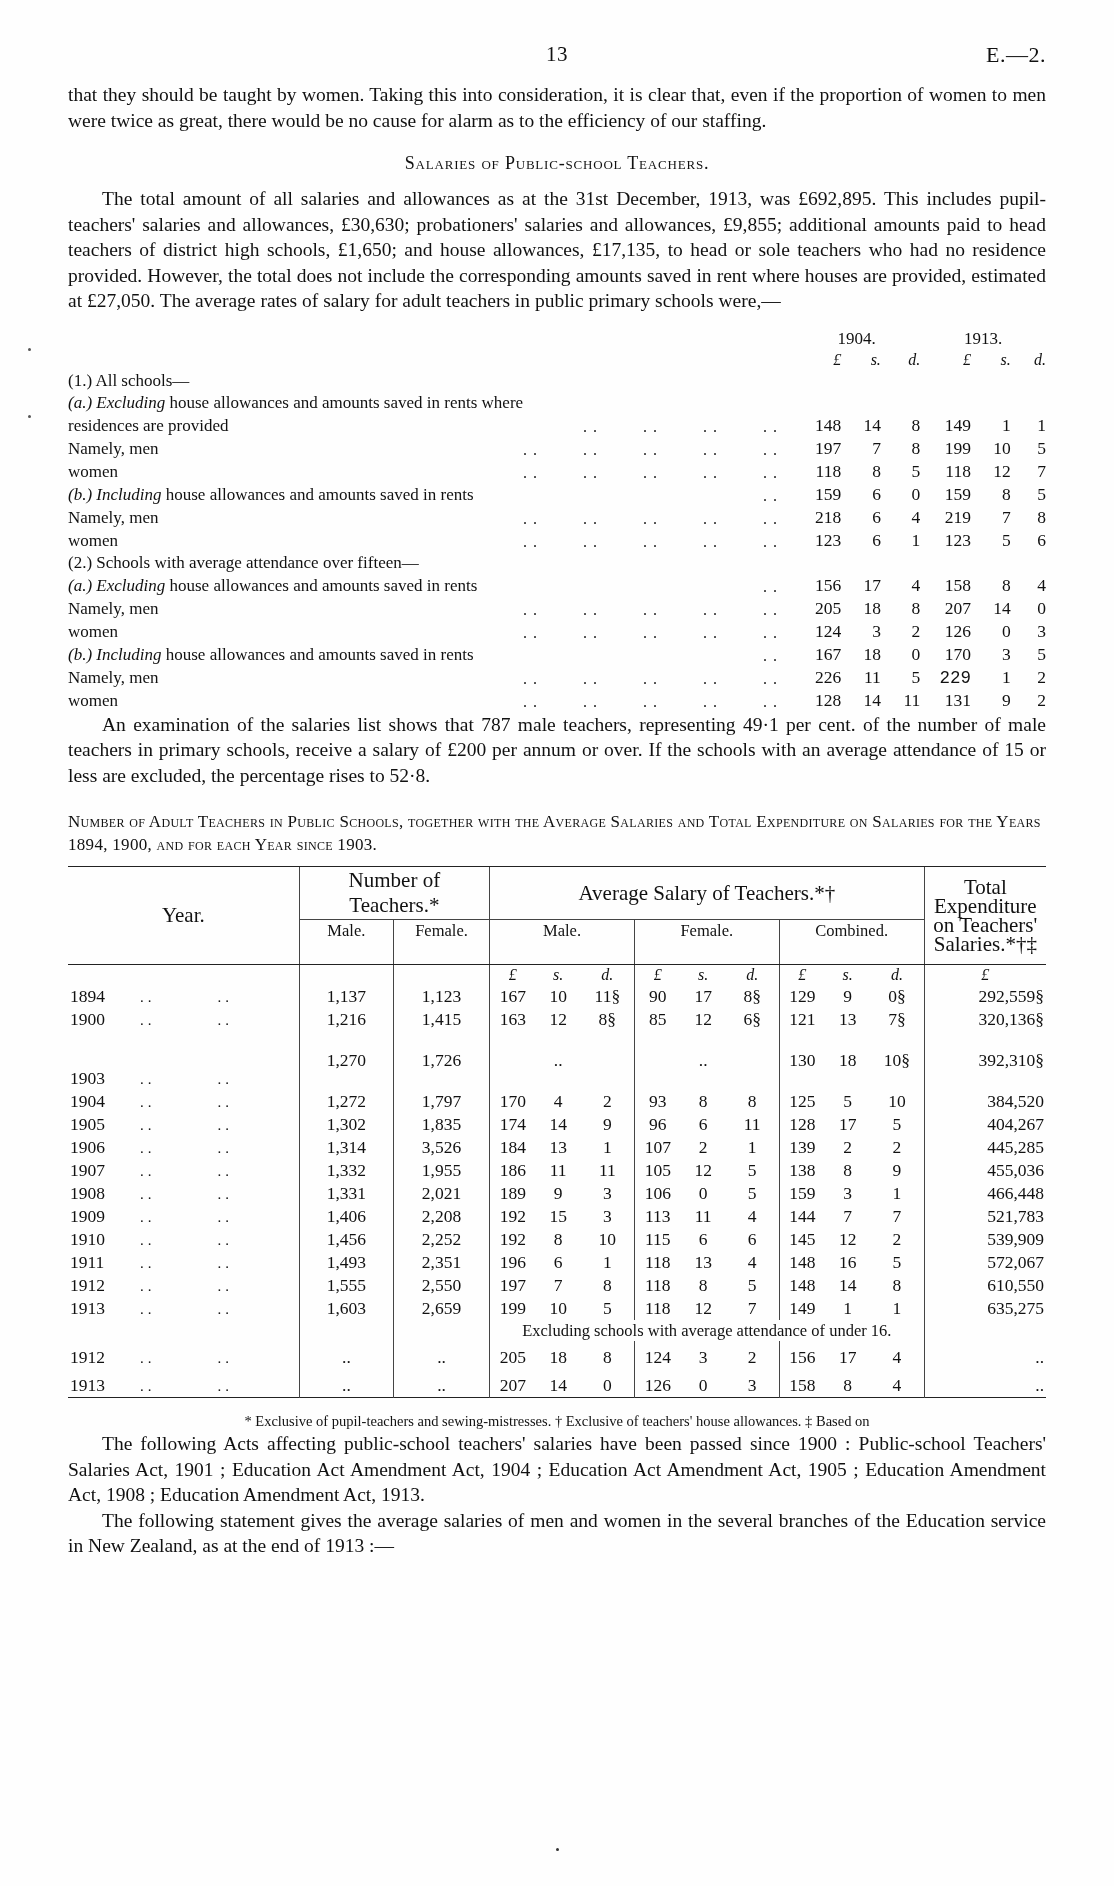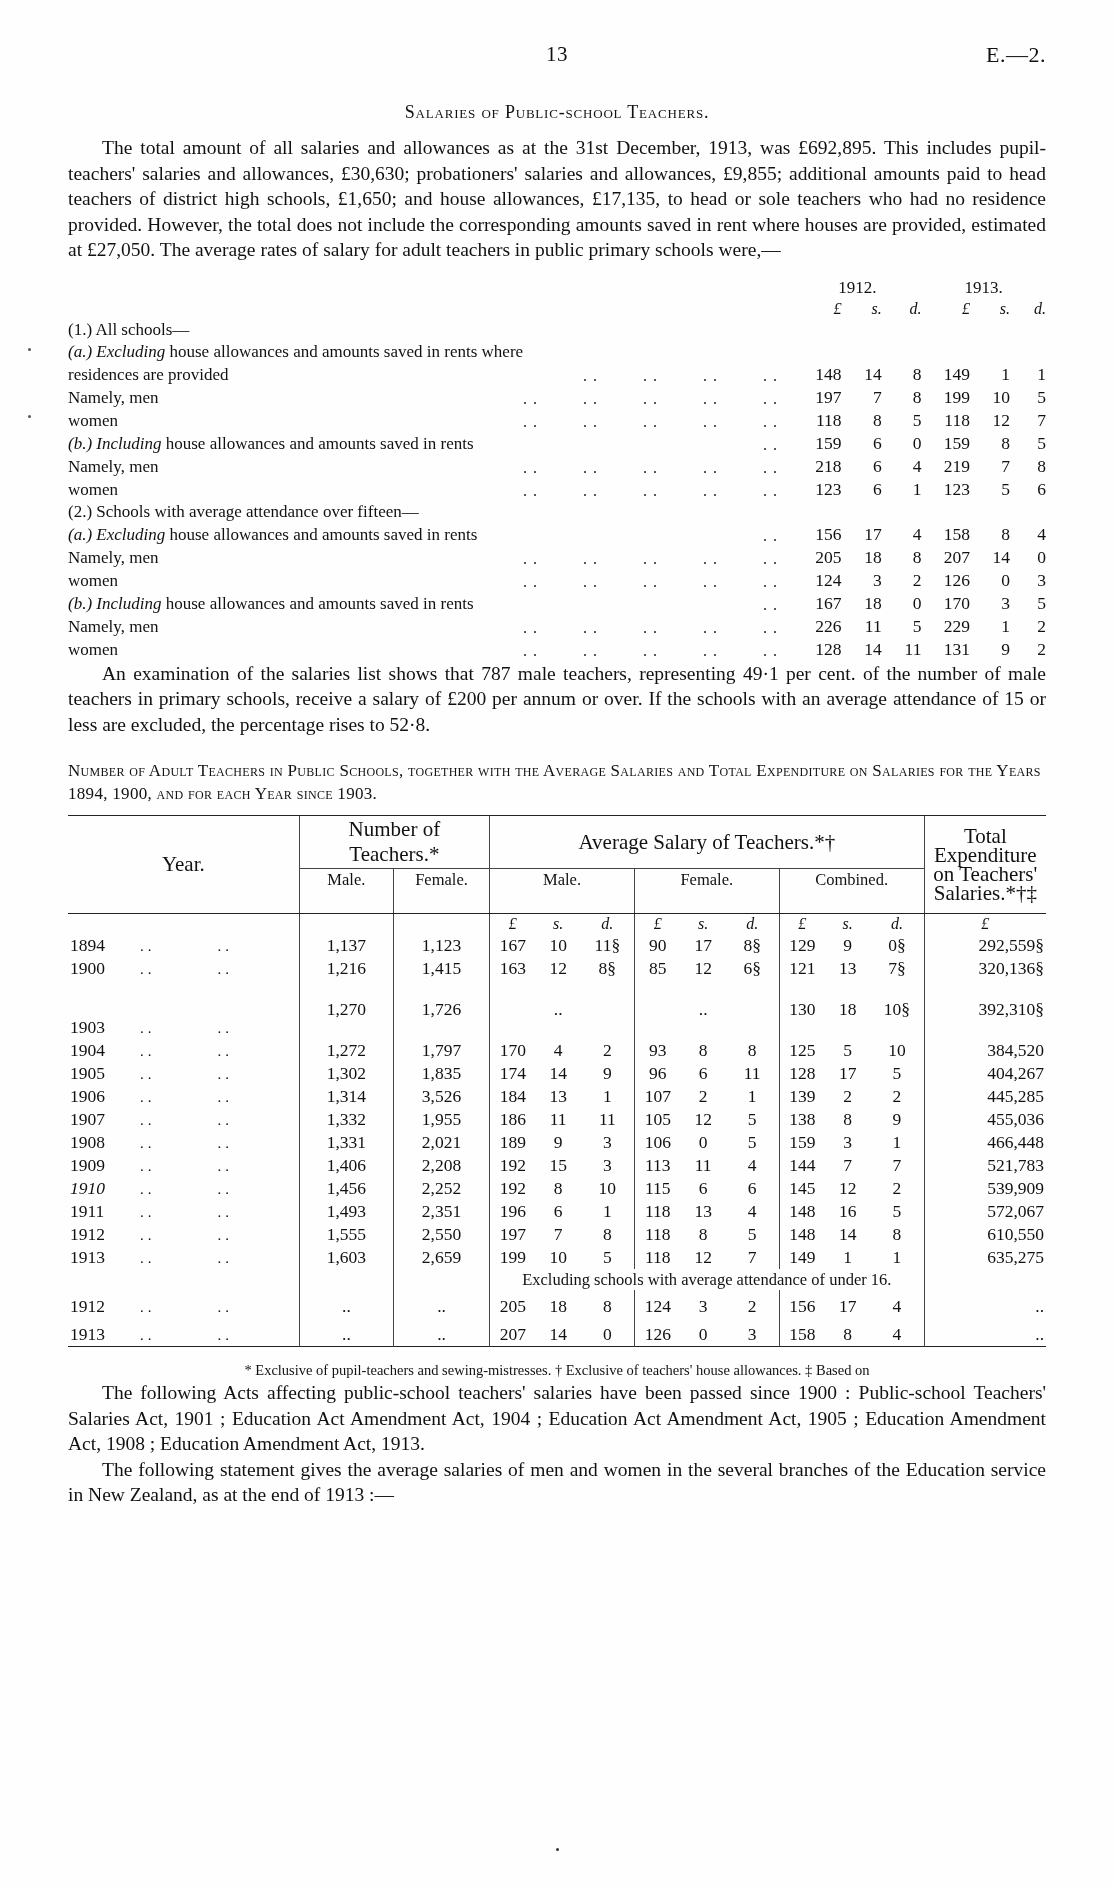--- a/index.html
+++ b/index.html
@@ -143,31 +143,32 @@
 <div class="page">
   <div class="side-dot-1"></div>
   <div class="side-dot-2"></div>
   <div class="content">
 
     <div class="header-row">
       <div class="page-number">13</div>
       <div class="doc-code">E.—2.</div>
     </div>
 
+    <p class="body">that they should be taught by women.  Taking this into consideration, it is clear that, even if the proportion of women to men were twice as great, there would be no cause for alarm as to the efficiency of our staffing.</p>
 
     <h2 class="section-title">Salaries of Public-school Teachers.</h2>
 
     <p class="body indent">The total amount of all salaries and allowances as at the 31st December, 1913, was £692,895.  This includes pupil-teachers' salaries and allowances, £30,630; probationers' salaries and allowances, £9,855; additional amounts paid to head teachers of district high schools, £1,650; and house allowances, £17,135, to head or sole teachers who had no residence provided.  However, the total does not include the corresponding amounts saved in rent where houses are provided, estimated at £27,050.  The average rates of salary for adult teachers in public primary schools were,—</p>
 
     <table class="salary-list">
       <tbody>
           <tr>
         <td></td>
             <td></td>
-        <td class="yearhead" colspan="3">1912.</td>
+        <td class="yearhead" colspan="3">1904.</td>
         <td class="yearhead" colspan="3">1913.</td>
       </tr>
       <tr>
         <td></td>
             <td></td>
         <td class="colhead">£</td>
         <td class="colhead">s.</td>
         <td class="colhead">d.</td>
         <td class="colhead">£</td>
         <td class="colhead">s.</td>
@@ -304,21 +305,21 @@
             <td class="num" style="width: 46px;">170</td>
             <td class="num" style="width: 38px;">3</td>
             <td class="num" style="width: 38px;">5</td>
           </tr>
           <tr>
             <td class="lev3">Namely, men</td>
             <td class="sl-dots" style="text-align: right; padding-right: 10px;">..&nbsp;&nbsp;&nbsp;&nbsp;..&nbsp;&nbsp;&nbsp;&nbsp;..&nbsp;&nbsp;&nbsp;&nbsp;..&nbsp;&nbsp;&nbsp;&nbsp;..</td>
             <td class="num" style="width: 46px;">226</td>
             <td class="num" style="width: 38px;">11</td>
             <td class="num" style="width: 38px;">5</td>
-            <td class="num" style="width: 46px;">229</td>
+            <td class="num" style="width: 46px; font-family: Liberation Mono, monospace;">229</td>
             <td class="num" style="width: 38px;">1</td>
             <td class="num" style="width: 38px;">2</td>
           </tr>
           <tr>
             <td class="lev4">women</td>
             <td class="sl-dots" style="text-align: right; padding-right: 10px;">..&nbsp;&nbsp;&nbsp;&nbsp;..&nbsp;&nbsp;&nbsp;&nbsp;..&nbsp;&nbsp;&nbsp;&nbsp;..&nbsp;&nbsp;&nbsp;&nbsp;..</td>
             <td class="num" style="width: 46px;">128</td>
             <td class="num" style="width: 38px;">14</td>
             <td class="num" style="width: 38px;">11</td>
             <td class="num" style="width: 46px;">131</td>
@@ -506,21 +507,21 @@
             <td class="data">3</td>
             <td class="data vline-l">113</td>
             <td class="data">11</td>
             <td class="data">4</td>
             <td class="data vline-l">144</td>
             <td class="data">7</td>
             <td class="data">7</td>
             <td class="money vline-l">521,783</td>
           </tr>
           <tr>
-            <td class="year-cell"><span style="display:inline-block;width:70px;font-style:italic;">1910</span><span style="font-size:15px;letter-spacing:4px;">..</span><span style="display:inline-block;width:62px;"></span><span style="font-size:15px;letter-spacing:4px;">..</span></td>
+            <td class="year-cell"><span style="display:inline-block;width:70px;">1910</span><span style="font-size:15px;letter-spacing:4px;">..</span><span style="display:inline-block;width:62px;"></span><span style="font-size:15px;letter-spacing:4px;">..</span></td>
             <td class="data vline-l">1,456</td>
             <td class="data vline-l">2,252</td>
             <td class="data vline-l">192</td>
             <td class="data">8</td>
             <td class="data">10</td>
             <td class="data vline-l">115</td>
             <td class="data">6</td>
             <td class="data">6</td>
             <td class="data vline-l">145</td>
             <td class="data">12</td>

